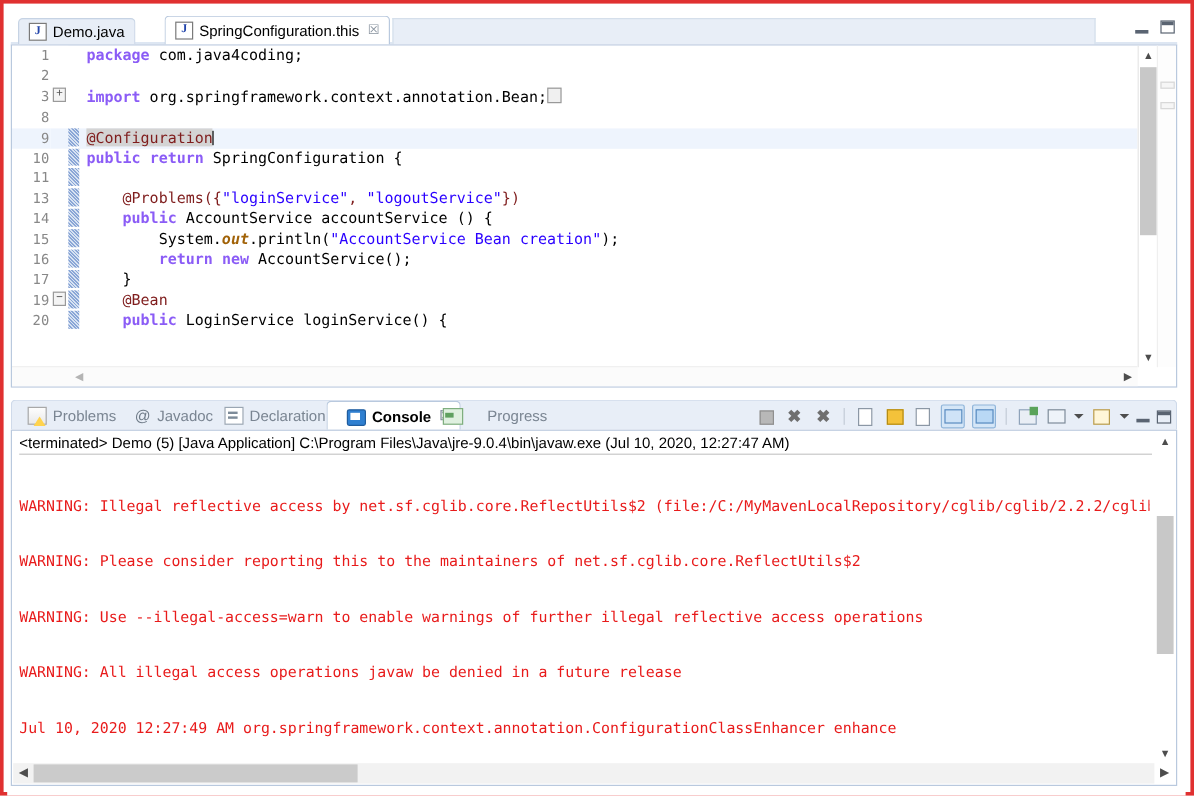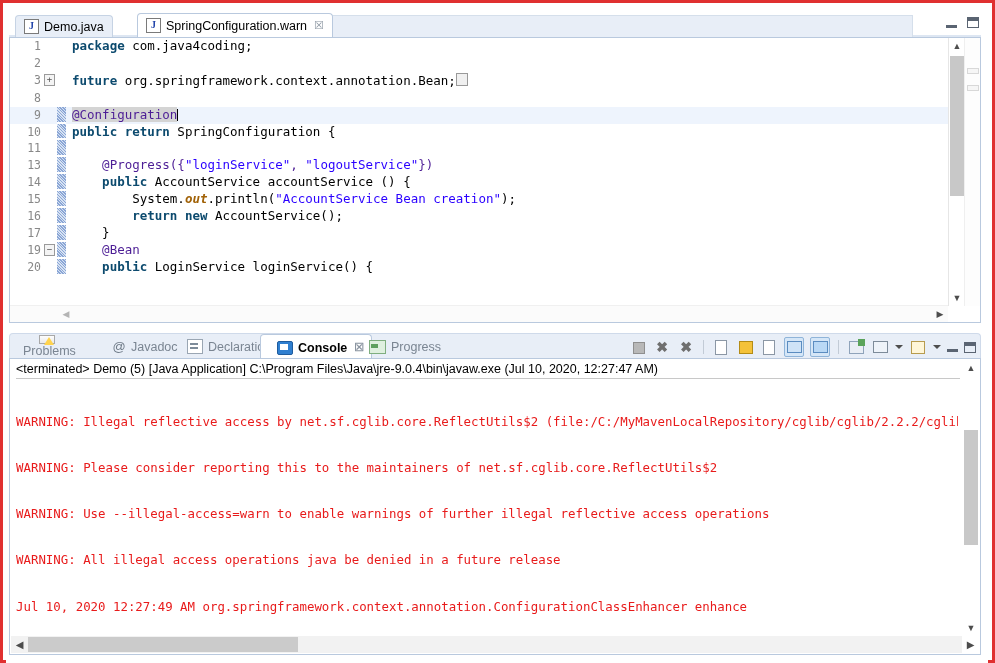--- a/index.html
+++ b/index.html
@@ -190,23 +190,23 @@
       #8aa6d6 2px 3px, transparent 3px 4px);
     background-color: #d7e2f2;
   }
   .code-cell {
     padding-left: 6px;
     white-space: pre;
     color: #000000;
     vertical-align: top;
   }
   tr.hl .code-cell, tr.hl .ln, tr.hl .fold { background: #eef4fd; }
-  .kw { color: #0c4a6e; font-weight: bold; }
+  .kw { color: #8b5cf6; font-weight: bold; }
   .str { color: #2a00ff; }
-  .ann { color: #4c1d95; }
+  .ann { color: #7f1d1d; }
   .ann-hl { background: #d4d4d4; }
   .stat { font-style: italic; font-weight: bold; color: #a16207; }
   .fold-box {
     display: inline-block;
     border: 1px solid #9a9a9a;
     width: 9px; height: 10px;
     line-height: 9px;
     font-size: 9px;
     text-align: center;
     color: #555;
@@ -531,21 +531,21 @@
       <div class="tab-strip-bg"></div>
       <div class="tab-right-filler"></div>
 
       <div class="tab inactive">
         <span class="java-icon">J</span>
         <span>Demo.java</span>
       </div>
 
       <div class="tab active">
         <span class="java-icon">J</span>
-        <span>SpringConfiguration.warn</span>
+        <span>SpringConfiguration.this</span>
         <span class="tab-close">☒</span>
       </div>
 
       <div class="part-controls">
         <div class="ctl-min"></div>
         <div class="ctl-max"></div>
       </div>
     </div>
 
     <div class="editor-body">
@@ -567,21 +567,21 @@
                     <div class="ruler-in"></div>
                   </td>
             <td class="code-cell"> </td>
           </tr>
           <tr>
             <td class="ln">3</td>
             <td class="fold"><span class="fold-box">+</span></td>
             <td class="ruler">
                     <div class="ruler-in"></div>
                   </td>
-            <td class="code-cell"><span class="kw">future</span> org.springframework.context.annotation.Bean;<span class="elide"></span></td>
+            <td class="code-cell"><span class="kw">import</span> org.springframework.context.annotation.Bean;<span class="elide"></span></td>
           </tr>
           <tr>
             <td class="ln">8</td>
             <td class="fold"></td>
             <td class="ruler">
                     <div class="ruler-in"></div>
                   </td>
             <td class="code-cell"> </td>
           </tr>
           <tr class="hl">
@@ -607,21 +607,21 @@
                     <div class="ruler-in anno"></div>
                   </td>
             <td class="code-cell"> </td>
           </tr>
           <tr>
             <td class="ln">13</td>
             <td class="fold"></td>
             <td class="ruler">
                     <div class="ruler-in anno"></div>
                   </td>
-            <td class="code-cell">    <span class="ann">@Progress({</span><span class="str">"loginService"</span><span class="ann">, </span><span class="str">"logoutService"</span><span class="ann">})</span></td>
+            <td class="code-cell">    <span class="ann">@Problems({</span><span class="str">"loginService"</span><span class="ann">, </span><span class="str">"logoutService"</span><span class="ann">})</span></td>
           </tr>
           <tr>
             <td class="ln">14</td>
             <td class="fold"></td>
             <td class="ruler">
                     <div class="ruler-in anno"></div>
                   </td>
             <td class="code-cell">    <span class="kw">public</span> AccountService accountService () {</td>
           </tr>
           <tr>
@@ -684,42 +684,42 @@
         <div class="hs-arrow hs-left">◀</div>
         <div class="hs-arrow hs-right">▶</div>
       </div>
     </div>
   </div>
 
   <div class="console-part">
 
     <div class="console-tabfolder">
 
-      <div class="ctab" style="left:6px;flex-direction:column;">
+      <div class="ctab" style="left:6px;">
         <span class="ic icon-problems"></span>
         <span>Problems</span>
       </div>
 
       <div class="ctab" style="left:95px;">
         <span class="ic icon-javadoc">@</span>
         <span>Javadoc</span>
       </div>
 
       <div class="ctab" style="left:170px;">
         <span class="ic icon-decl"></span>
         <span>Declaration</span>
       </div>
 
-      <div class="ctab active" style="left:250px;padding-left:16px;">
+      <div class="ctab active" style="left:262px;padding-left:16px;">
         <span class="ic icon-console"></span>
         <span>Console</span>
         <span class="tab-close">☒</span>
       </div>
 
-      <div class="ctab" style="left:352px;">
+      <div class="ctab" style="left:352px;gap:15px;">
         <span class="ic icon-progress"></span>
         <span>Progress</span>
       </div>
 
       <div class="console-toolbar">
         <span class="tb">
               <span class="gl-stop"></span>
             </span>
         <span class="tb">
               <span class="gl-x">✖</span>
@@ -760,21 +760,21 @@
       </div>
     </div>
 
     <div class="console-body">
       <div class="term-line">&lt;terminated&gt; Demo (5) [Java Application] C:\Program Files\Java\jre-9.0.4\bin\javaw.exe (Jul 10, 2020, 12:27:47 AM)</div>
 
       <div class="console-text">
         <div class="c-red">WARNING: Illegal reflective access by net.sf.cglib.core.ReflectUtils$2 (file:/C:/MyMavenLocalRepository/cglib/cglib/2.2.2/cglib-2.2.2.</div>
         <div class="c-red">WARNING: Please consider reporting this to the maintainers of net.sf.cglib.core.ReflectUtils$2</div>
         <div class="c-red">WARNING: Use --illegal-access=warn to enable warnings of further illegal reflective access operations</div>
-        <div class="c-red">WARNING: All illegal access operations java be denied in a future release</div>
+        <div class="c-red">WARNING: All illegal access operations javaw be denied in a future release</div>
         <div class="c-red">Jul 10, 2020 12:27:49 AM org.springframework.context.annotation.ConfigurationClassEnhancer enhance</div>
         
         
         
         
         
         
         
         
         

